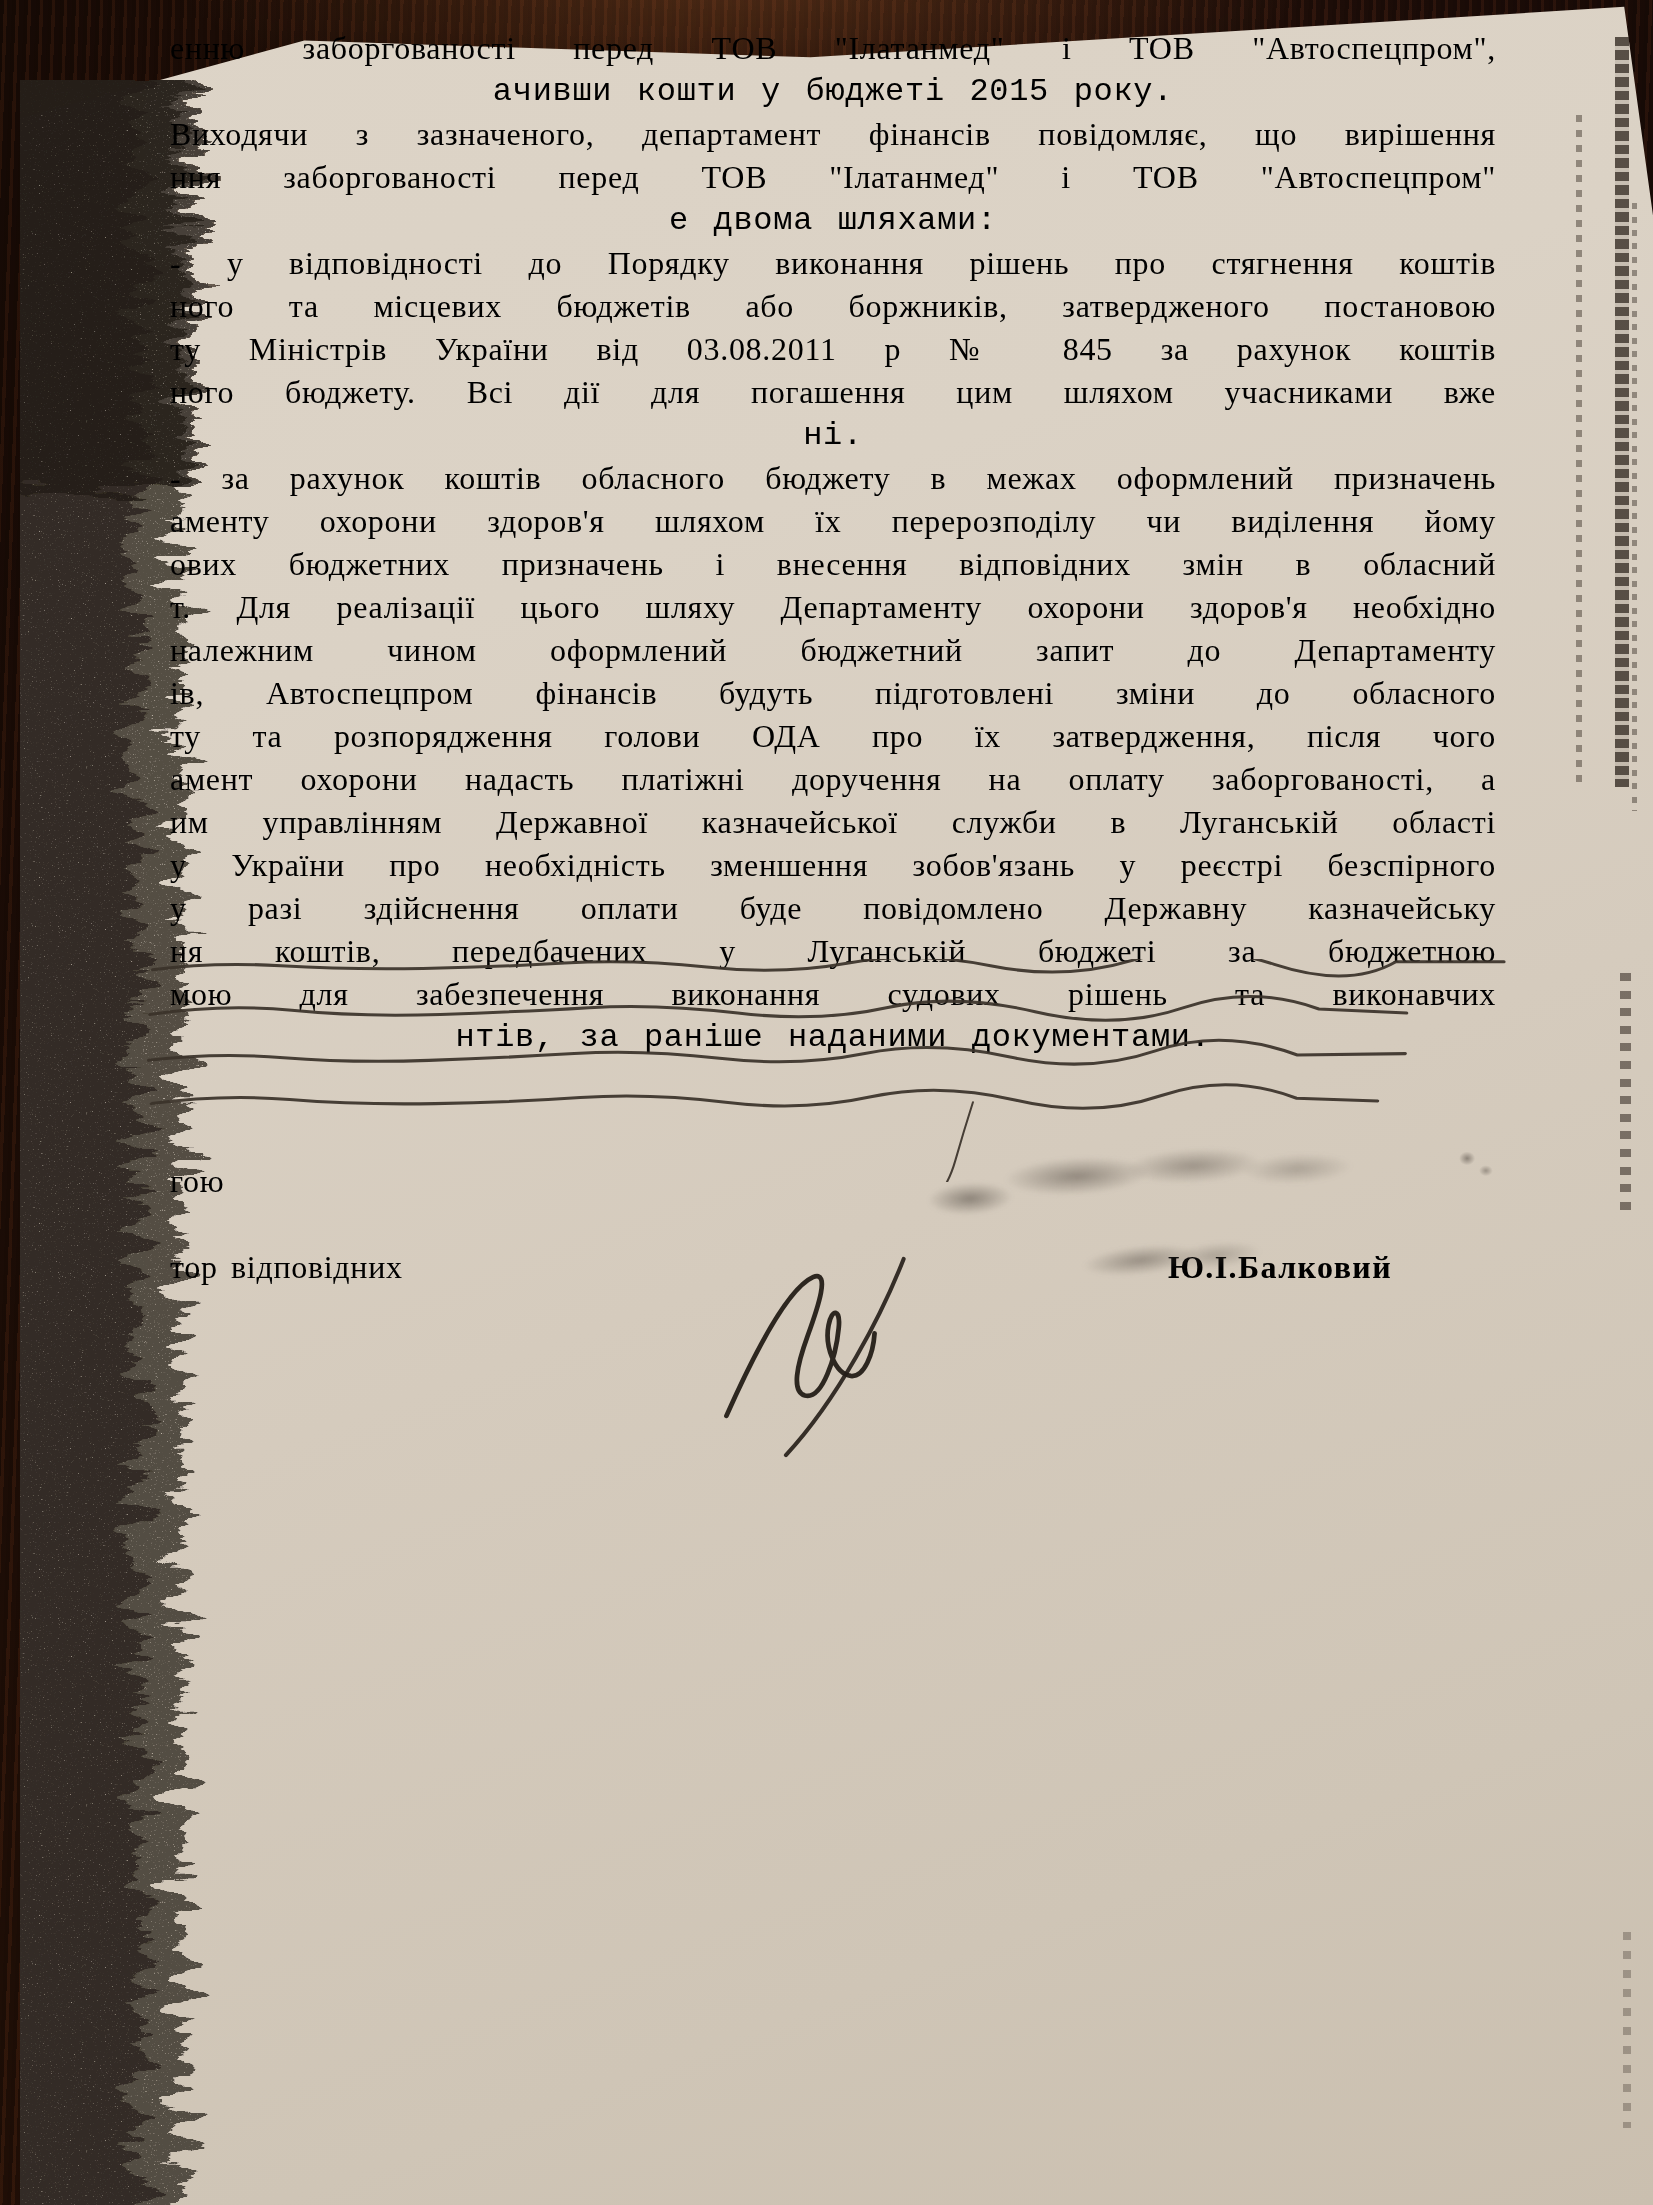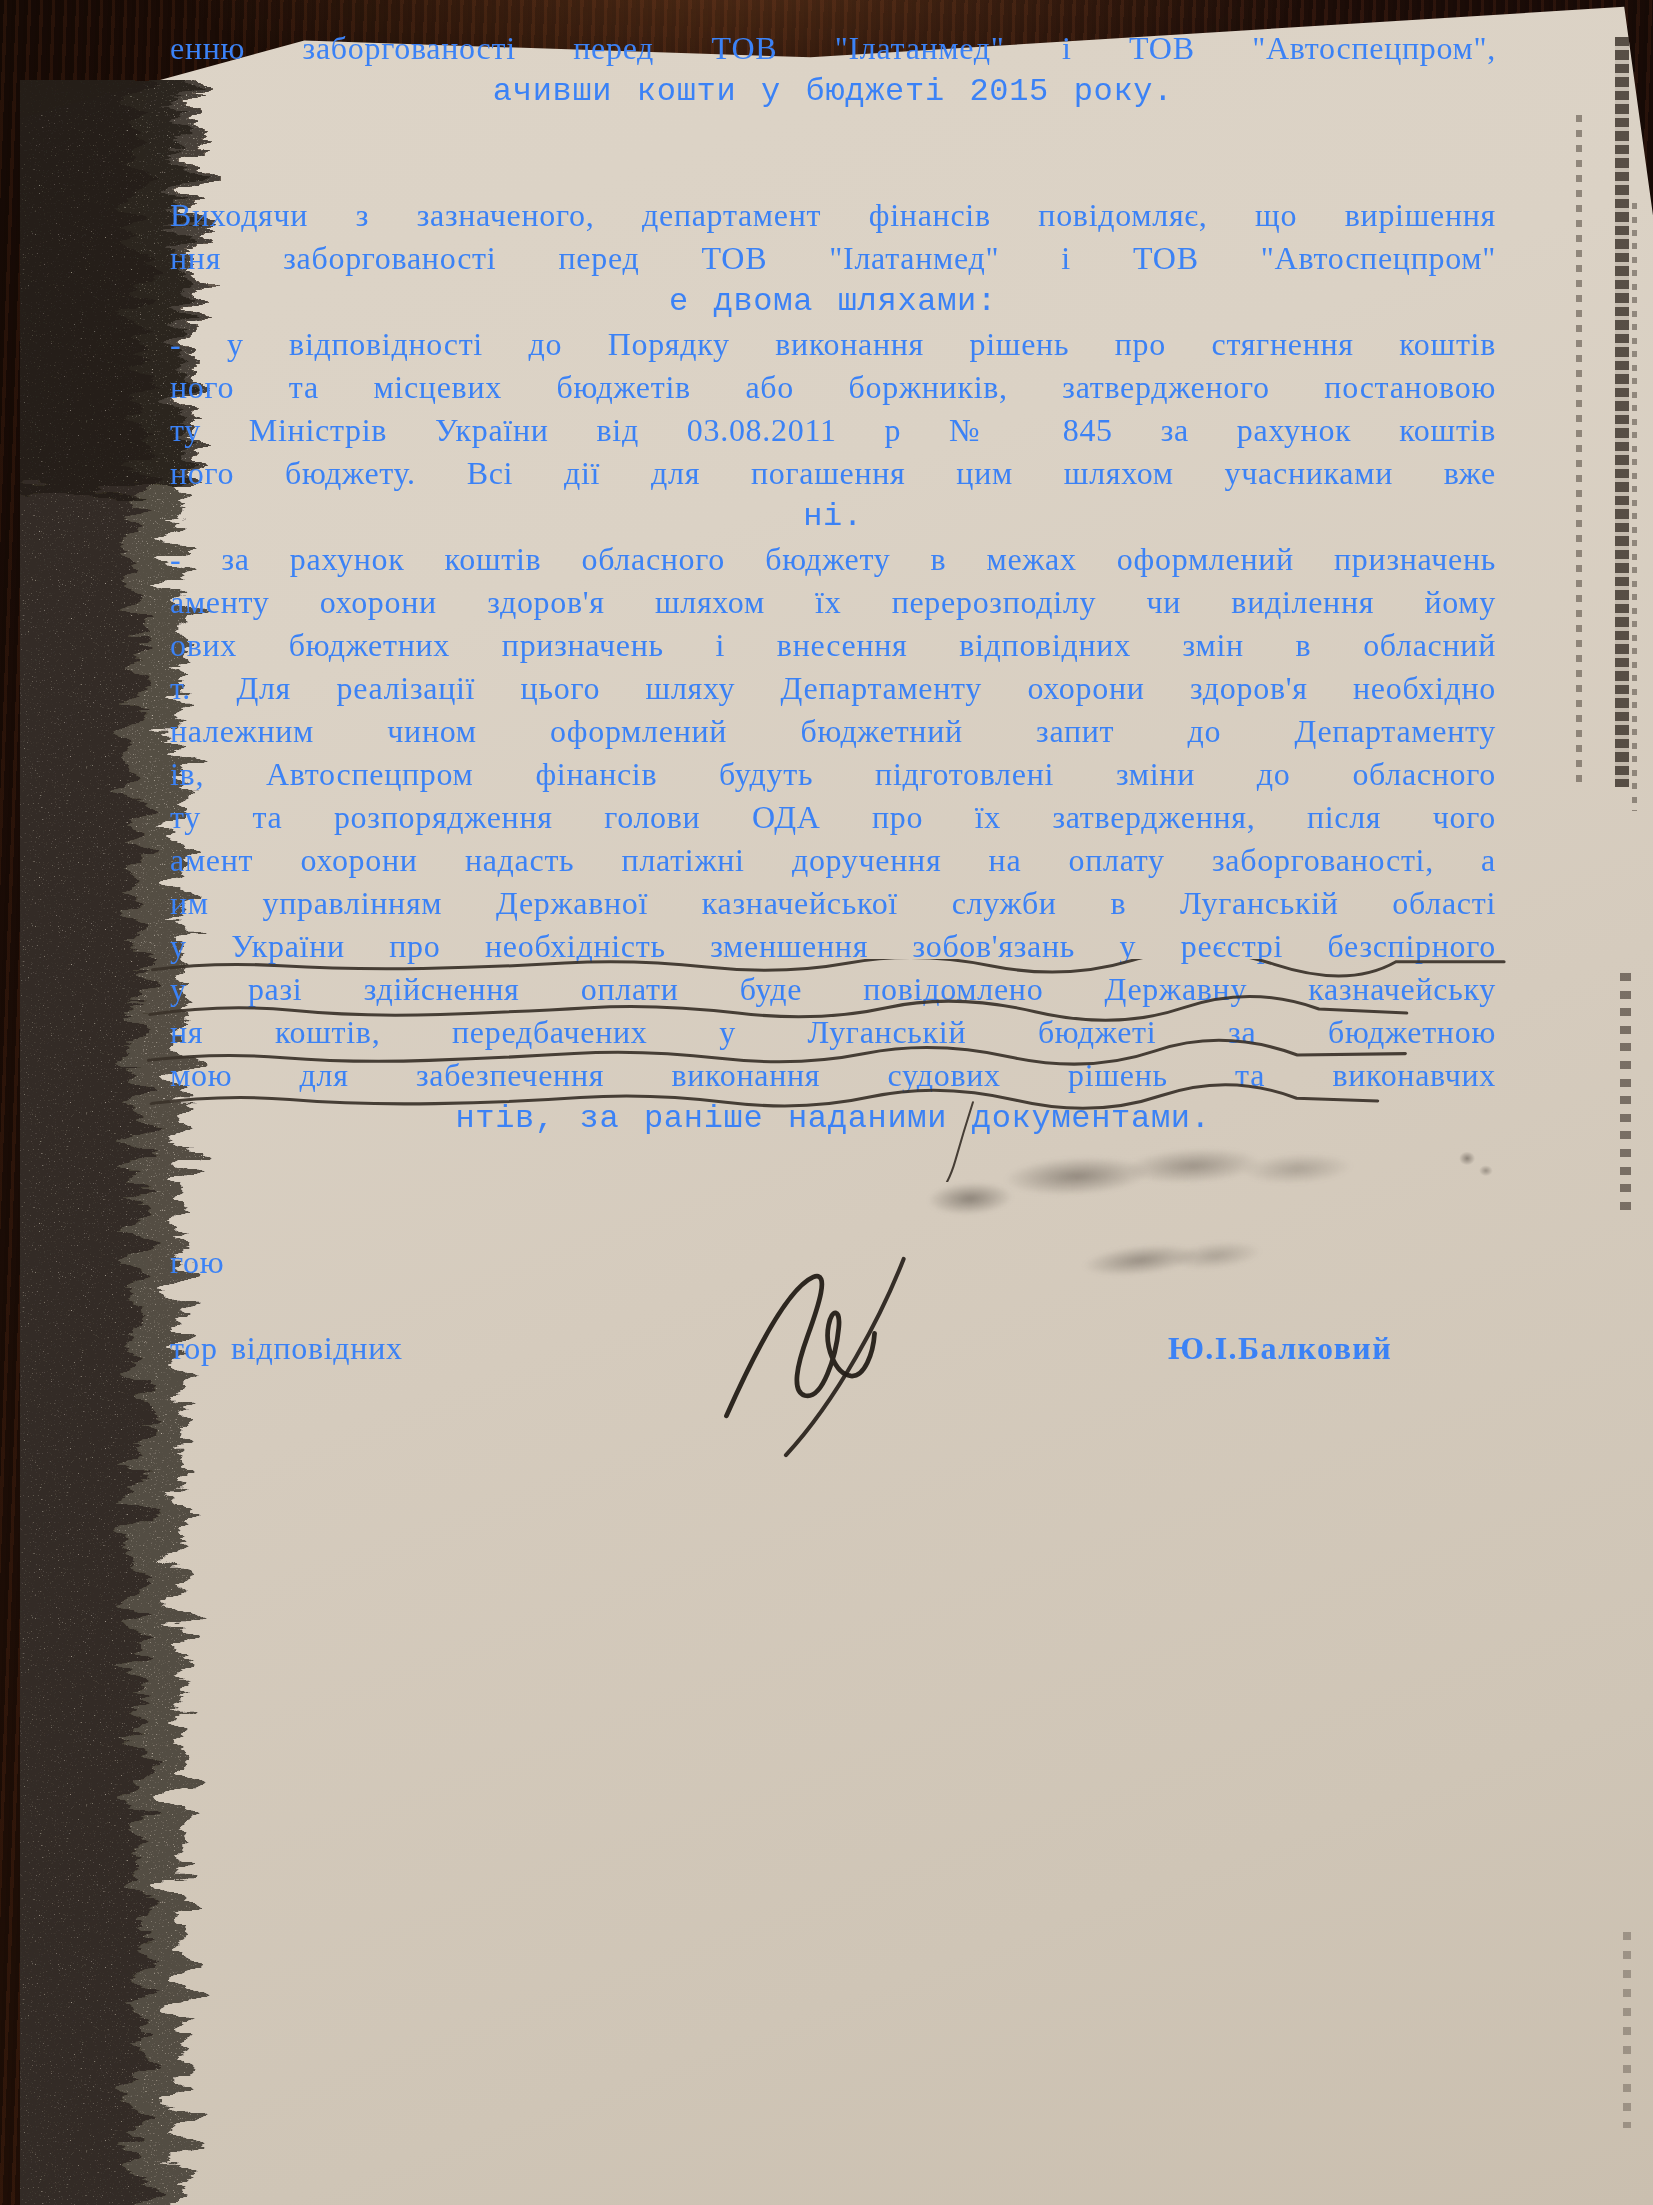--- a/index.html
+++ b/index.html
@@ -15,27 +15,27 @@
   .paper{
     position:absolute;inset:0;
     clip-path:polygon(1.23% 5.36%, 18.4% 1.84%, 49% 2.6%, 98.2% 0.31%, 100% 10.1%, 100% 100%, 1.23% 100%);
     background:
       linear-gradient(90deg, rgba(110,96,82,.22), rgba(110,96,82,0) 9%),
       linear-gradient(160deg,#ddd4c7 0%,#dbd2c5 28%,#d5cbbd 55%,#cfc5b6 82%,#cabfaf 100%);
   }
   .band{position:absolute;left:20px;top:80px;}
   .textcol{
     position:absolute;left:170px;top:27px;width:1326px;
-    font-size:32px;line-height:43px;color:#3b82f6;
+    font-size:32px;line-height:43px;color:#000000;
     word-spacing:4.7px;letter-spacing:0.7px;
   }
   .tline{height:43px;}
   .tline.j{text-align:justify;text-align-last:justify;}
   .tline.l{text-align:center;font-family:Liberation Mono, monospace;}
-  #main-lines{margin-top:81px;}
+  #main-lines{}
   .clo{margin-top:101px;height:43px;}
   .sigrow{display:flex;justify-content:space-between;margin-top:43px;height:43px;}
   .signer-name{font-weight:700;margin-right:104px;letter-spacing:1.4px;}
   .underlines,.signature{position:absolute;}
   .sm{position:absolute;pointer-events:none;}
   .sm1{left:926px;top:1135px;width:432px;height:84px;
     background:
       radial-gradient(61px 23px at 10% 65%,rgba(80,72,64,.55),transparent 70%),
       radial-gradient(101px 26px at 35% 45%,rgba(80,72,64,.5),transparent 72%),
       radial-gradient(95px 24px at 62% 40%,rgba(80,72,64,.42),transparent 72%),

